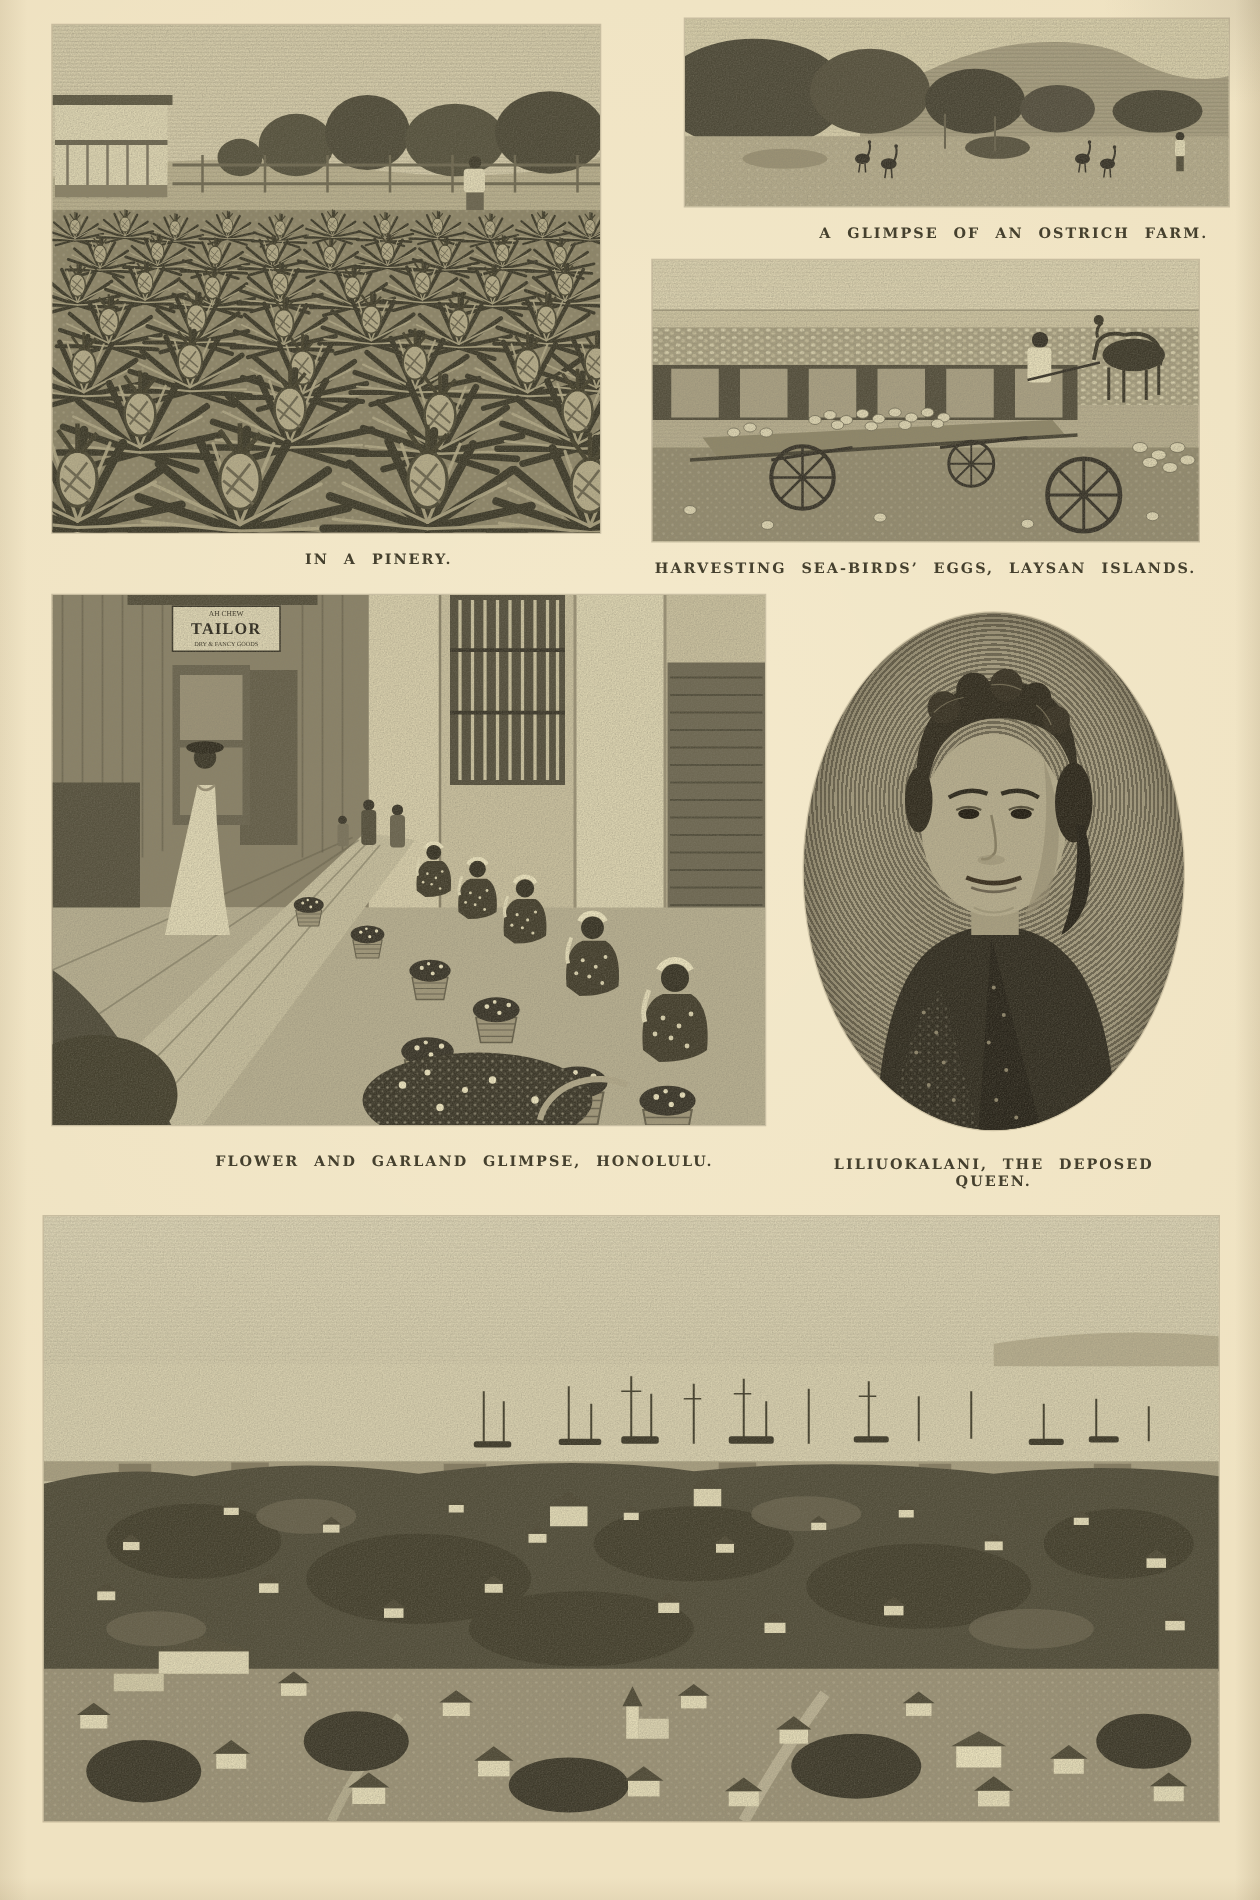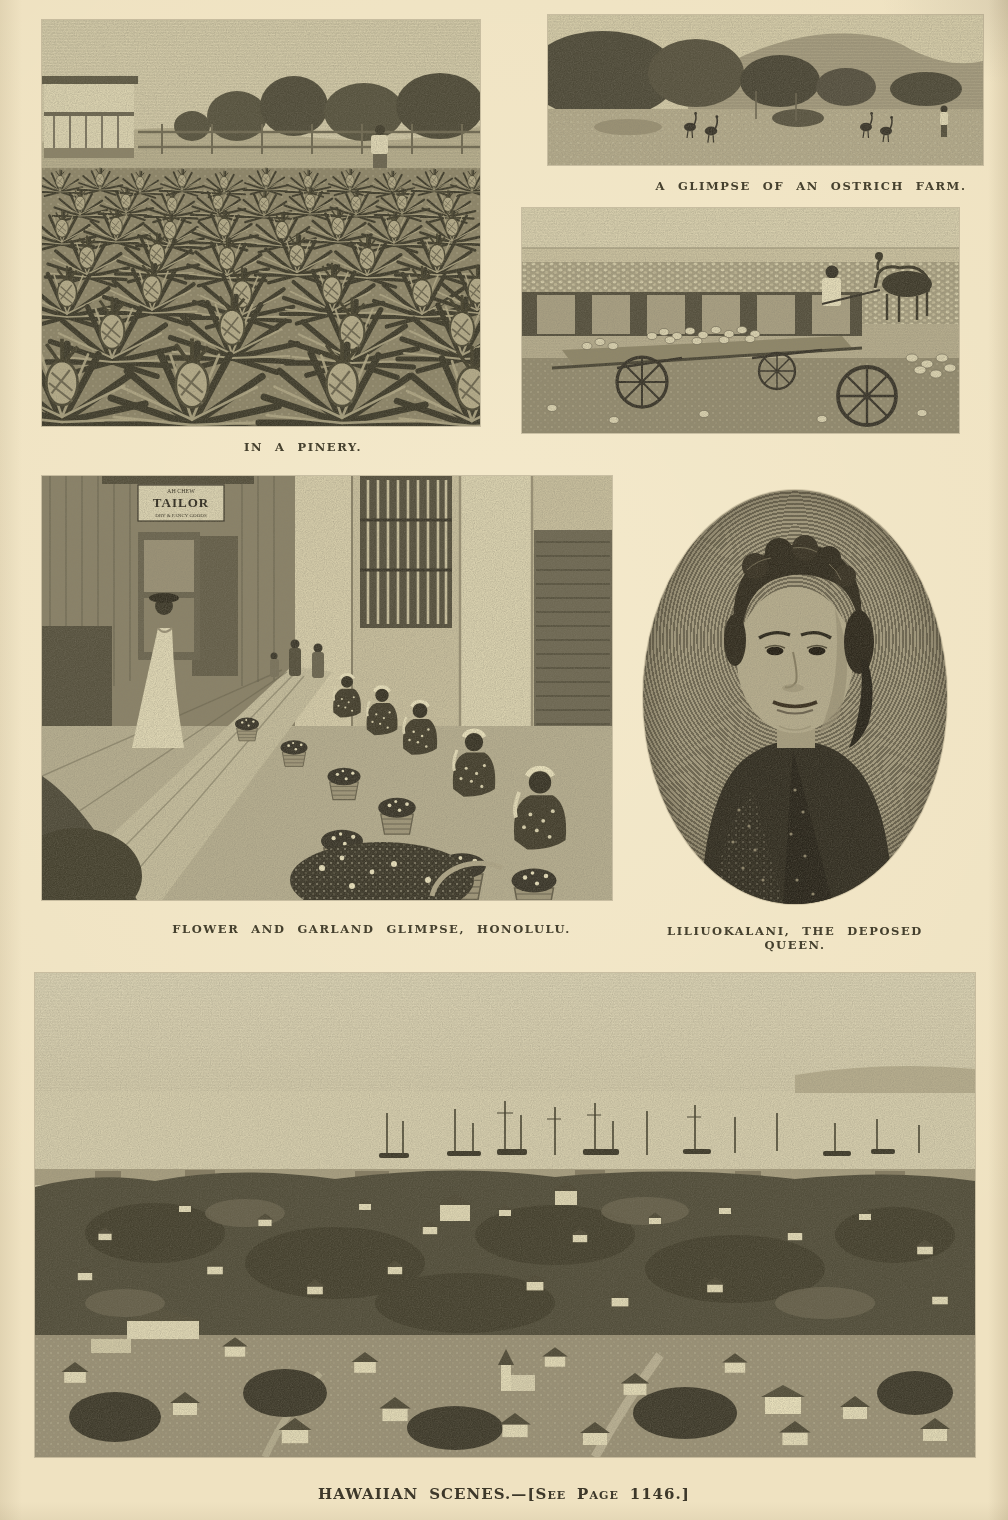--- a/index.html
+++ b/index.html
@@ -285,20 +285,21 @@
           <ellipse cx="182" cy="206" rx="5" ry="3.6"></ellipse>
           <ellipse cx="300" cy="211" rx="5" ry="3.6"></ellipse>
           <ellipse cx="400" cy="205" rx="5" ry="3.6"></ellipse>
     </g>
     <use href="#wheelG" transform="translate(120,174) scale(1.25)"></use>
     <use href="#wheelG" transform="translate(255,163) scale(0.9)"></use>
     <use href="#wheelG" transform="translate(345,188) scale(1.45)"></use>
     <path d="M95 160 L160 150 M230 150 L300 142" stroke="#39352a" stroke-width="2.4"></path>
     <rect class="grainrect" width="437" height="225" filter="url(#grain)" opacity="0.5"></rect>
   </svg>
+  <div class="caption">HARVESTING SEA-BIRDS’ EGGS, LAYSAN ISLANDS.</div>
 </div>
 
 <div class="fig" style="left:30px;top:476px;width:659px;margin-left:12px;">
   <svg class="art" width="570" height="424" viewBox="0 0 570 424">
     <rect width="570" height="424" fill="#c6bd9c"></rect>
     <rect x="0" y="0" width="252" height="250" fill="#8a8268"></rect>
     <g stroke="#5c5744" stroke-width="1.4" opacity="0.5">
       <path d="M8 0 V220 M24 0 V222 M40 0 V226 M56 0 V230 M72 0 V210 M88 0 V205 M200 0 V210 M216 0 V206 M232 0 V204"></path>
     </g>
     <rect x="0" y="150" width="70" height="160" fill="#57523f"></rect>
@@ -530,17 +531,14 @@
     </g>
     <rect x="466" y="392" width="10" height="26" fill="#e0d8b5"></rect>
     <path d="M463 392 L471 376 L479 392 Z" fill="#504b38"></path>
     <rect x="476" y="402" width="24" height="16" fill="#d6cead"></rect>
     <rect x="730" y="424" width="36" height="17" fill="#e6deba"></rect>
     <path d="M726 424 L748 412 L770 424 Z" fill="#55503c"></path>
     <rect class="grainrect" width="940" height="484" filter="url(#grain)" opacity="0.45"></rect>
   </svg>
 </div>
 
-<div class="footer">
-  <span>HAWAIIAN SCENES.</span><span class="ref">—[See Page 1146.]</span>
-</div>
 
 </div>
 
 </body></html>

